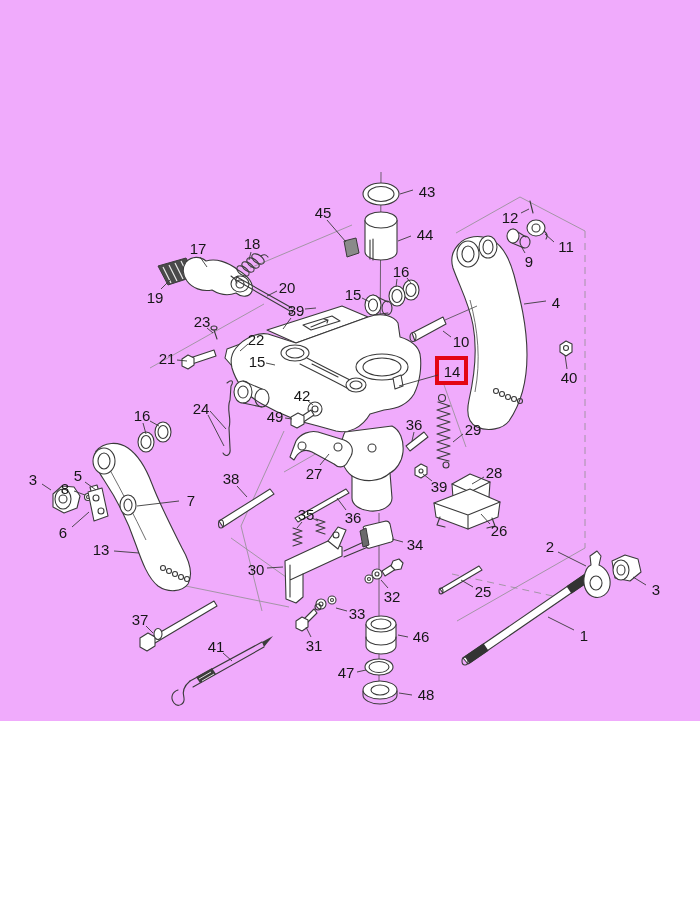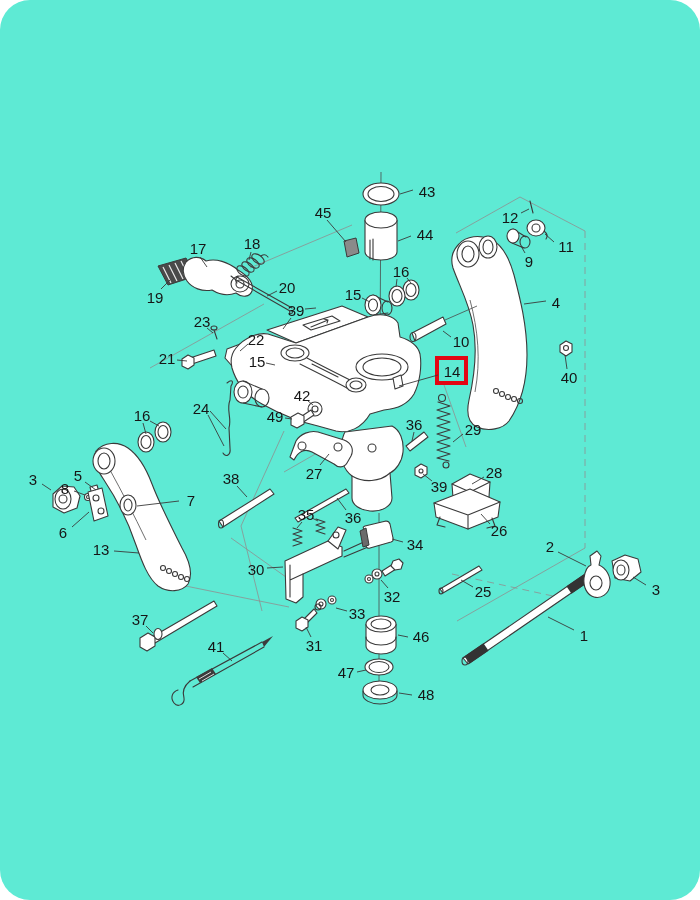--- a/index.html
+++ b/index.html
@@ -1,17 +1,17 @@
 <!DOCTYPE html>
 <html><head>
 <meta charset="utf-8">
 <style>
   html,body{margin:0;padding:0;background:#ffffff;}
-  .page{position:relative;width:700px;height:900px;background:#5eead4;overflow:hidden;
-        font-family:"Liberation Sans",sans-serif;border-radius:30px;}
+  .page{position:relative;width:700px;height:721px;background:#f0abfc;overflow:hidden;
+        font-family:"Liberation Sans",sans-serif;}
   svg{display:block}
   .callout{font-family:"Liberation Sans",sans-serif;font-size:15px;fill:#161616;}
   .ln{stroke:#3a3a3a;stroke-width:1.1;fill:none;stroke-linecap:round;stroke-linejoin:round;}
   .lnw{stroke:#3a3a3a;stroke-width:1.1;fill:#ffffff;stroke-linejoin:round;}
   .thin{stroke:#4a4a4a;stroke-width:.8;fill:none;}
   .cons{stroke:#8f8f8f;stroke-width:.8;fill:none;}
   .dark{fill:#3c3c3c;stroke:none;}
 </style>
 </head>
 <body>

